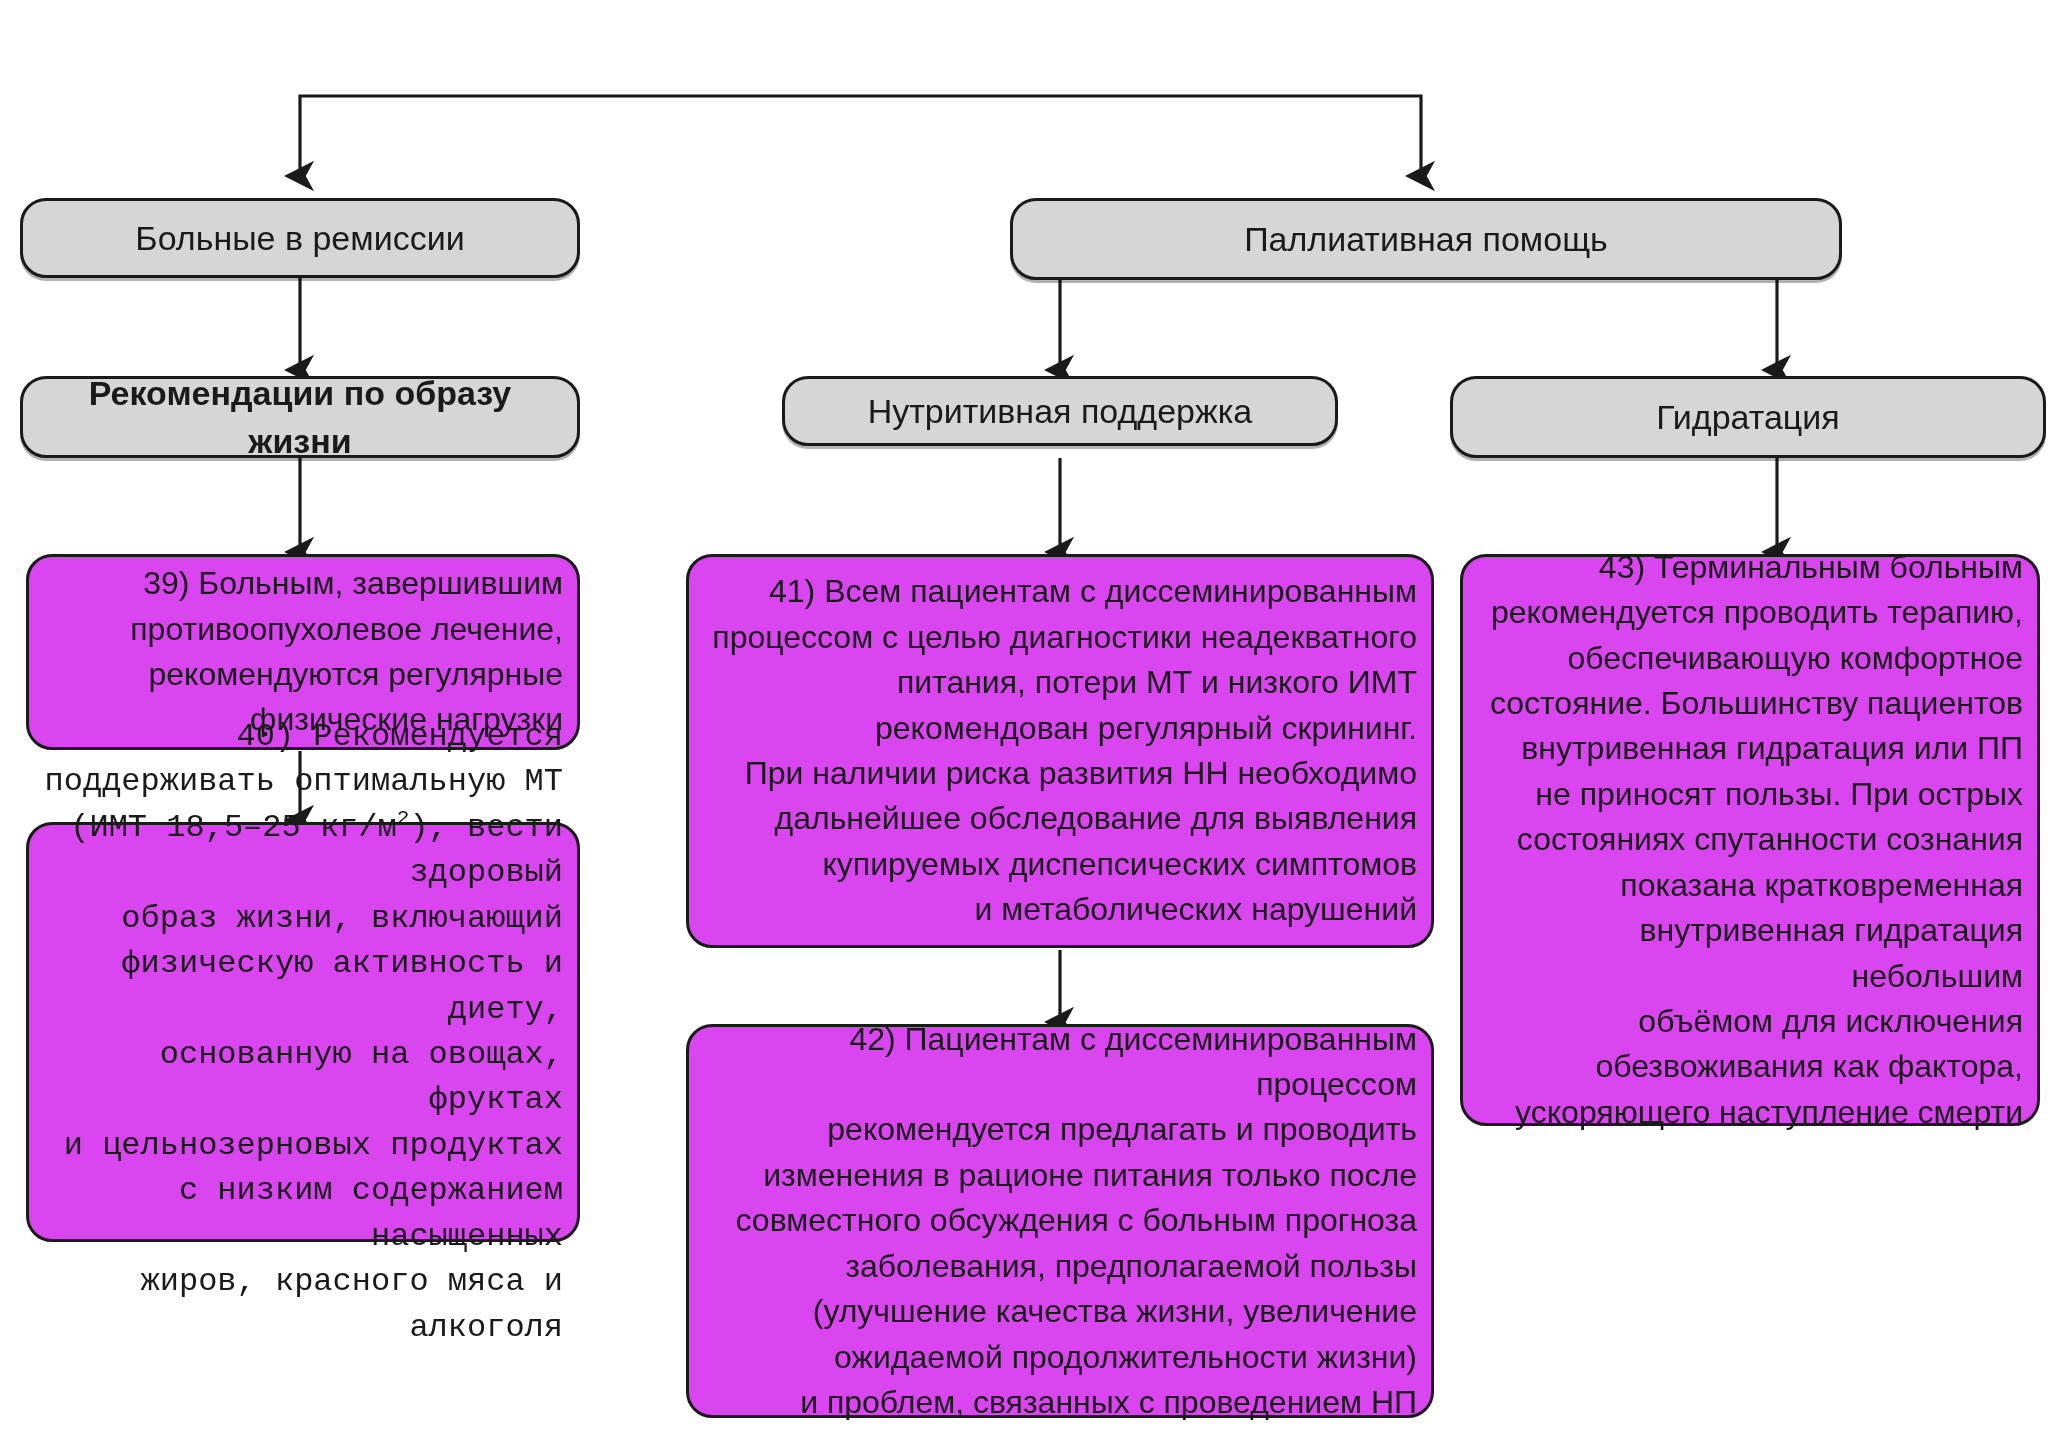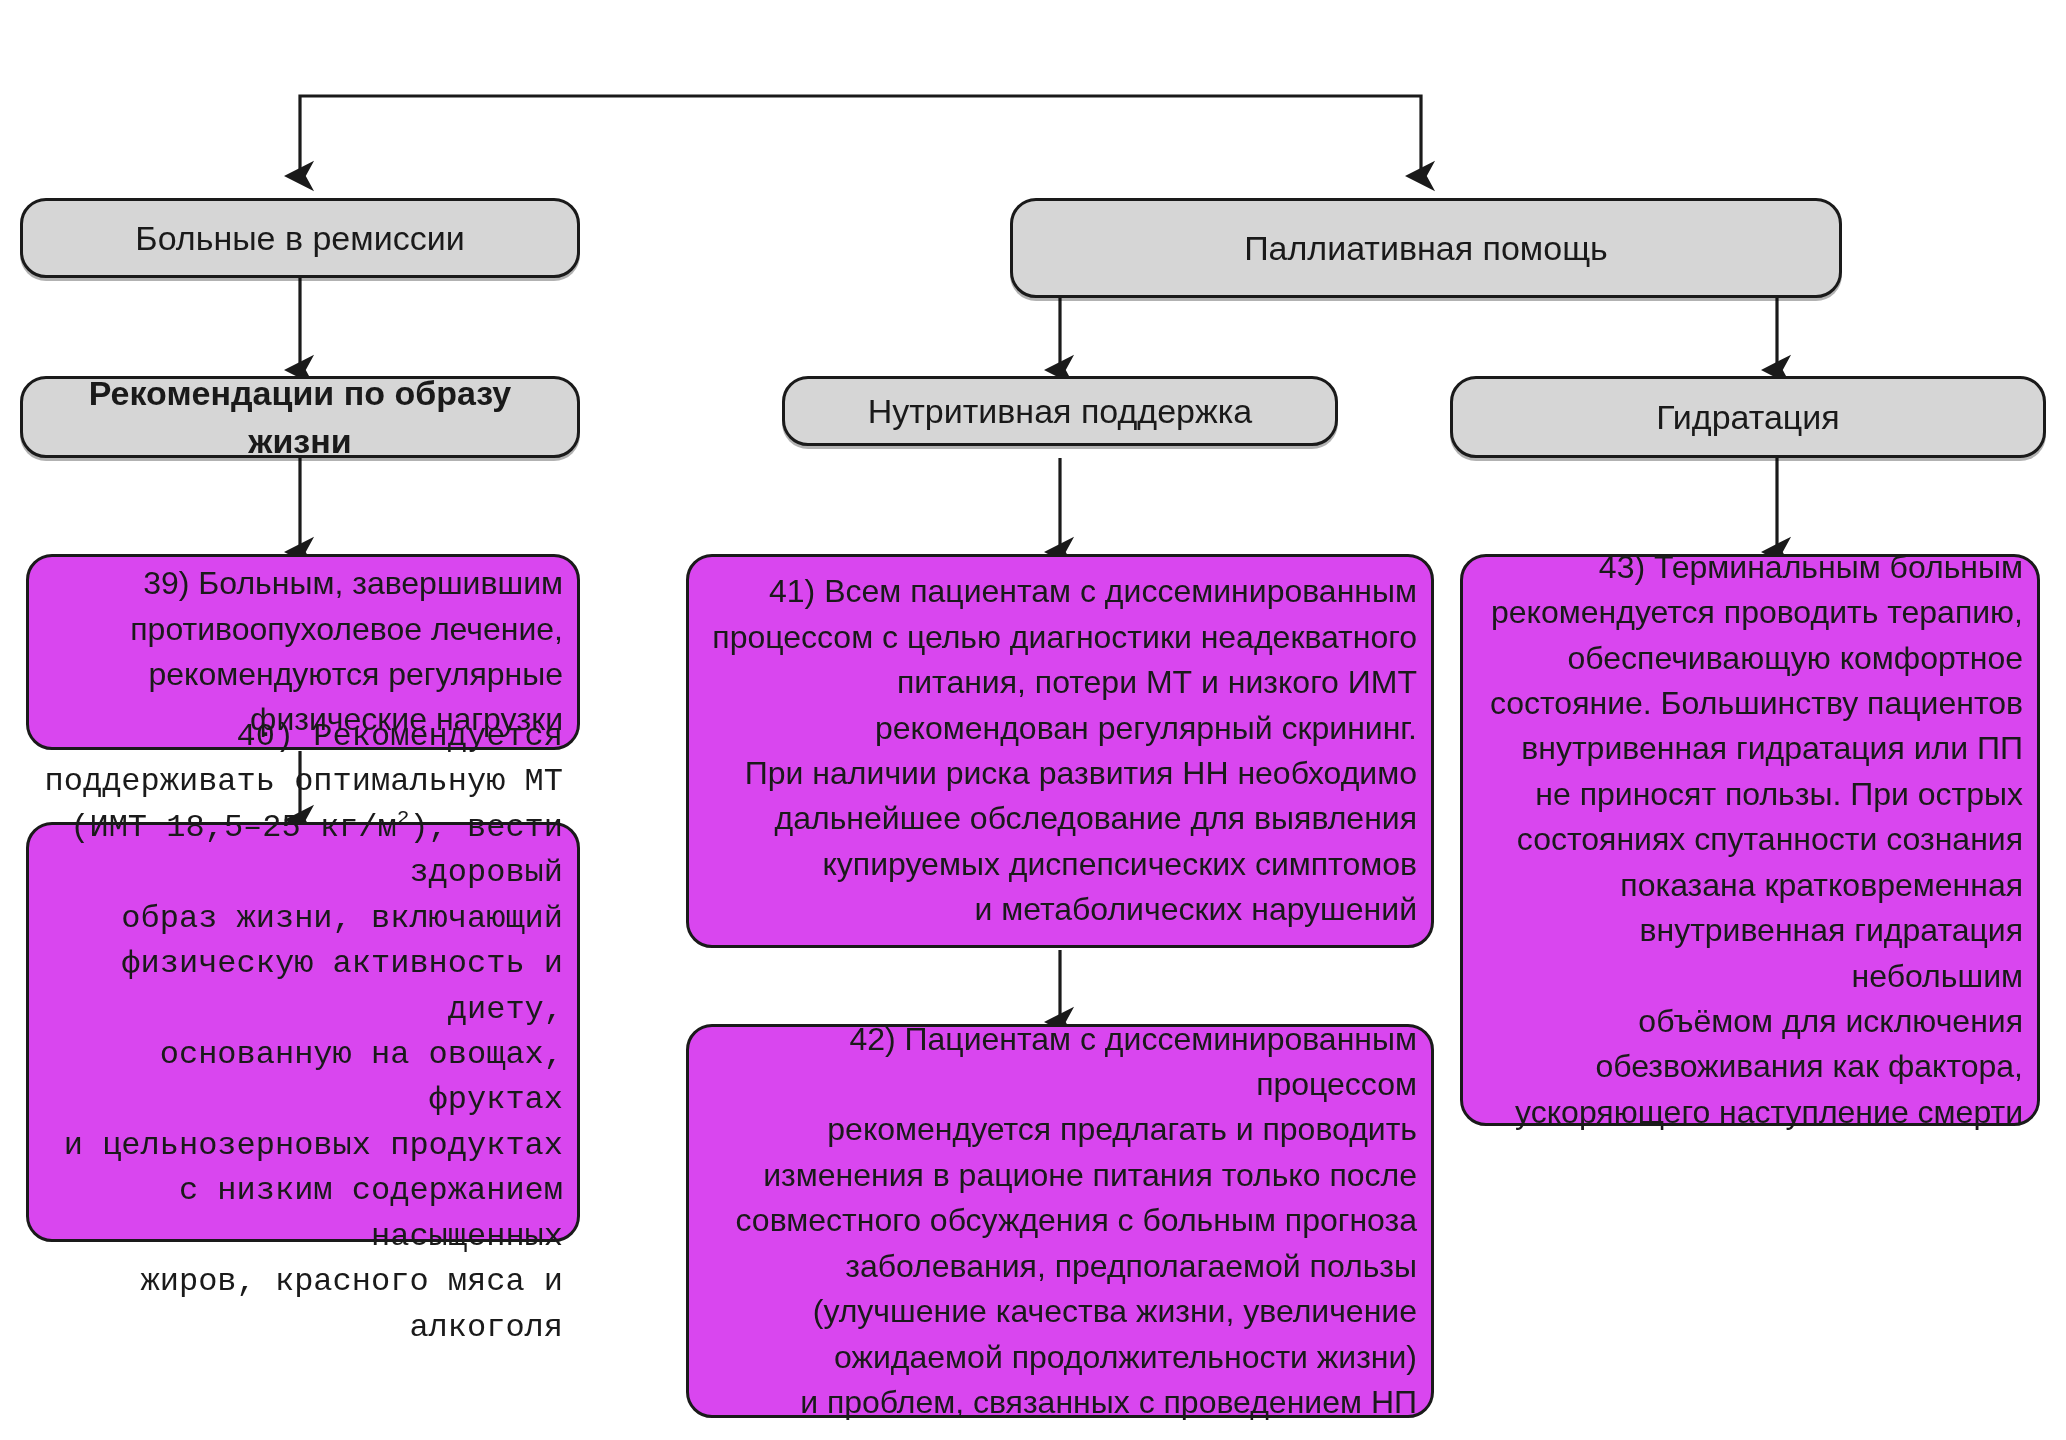--- a/index.html
+++ b/index.html
@@ -92,21 +92,21 @@
     <g stroke="#1a1a1a" stroke-width="3.2" fill="none">
       <path d="M300,108 L300,96 L1421,96 L1421,108"></path>
     </g>
   </svg>
 
 
   <div class="node filled hdr" style="left:20px; top:198px; width:560px; height:80px;">
     <span class="txt">Больные в ремиссии</span>
   </div>
 
-  <div class="node filled hdr" style="left:1010px; top:198px; width:832px; height:100px;">
+  <div class="node filled hdr" style="left:1010px; top:198px; width:832px; height:82px;">
     <span class="txt">Паллиативная помощь</span>
   </div>
 
   <div class="node filled hdr" style="left:20px; top:376px; width:560px; height:82px;font-weight:bold;">
     <span class="txt">Рекомендации по образу жизни</span>
   </div>
 
   <div class="node filled hdr" style="left:782px; top:376px; width:556px; height:70px;">
     <span class="txt">Нутритивная поддержка</span>
   </div>

